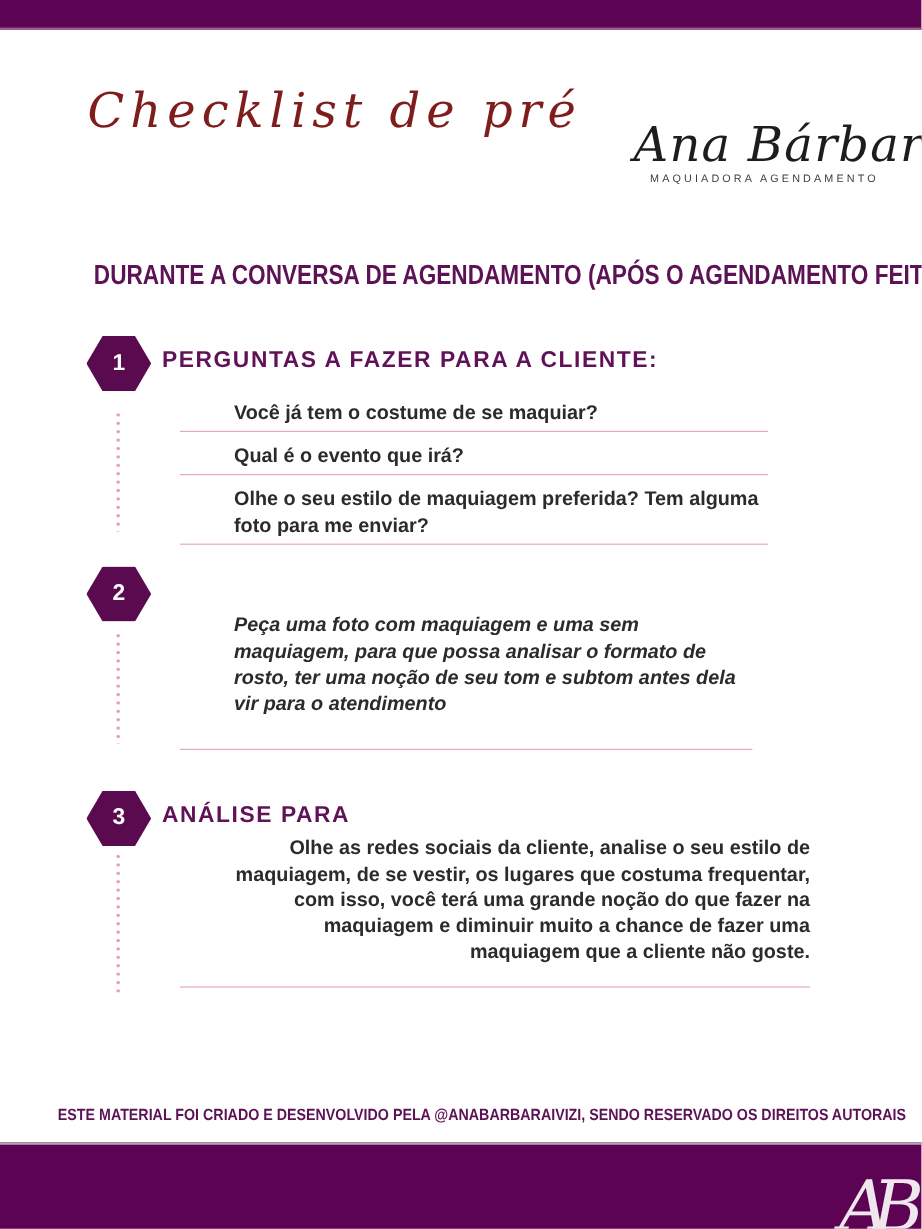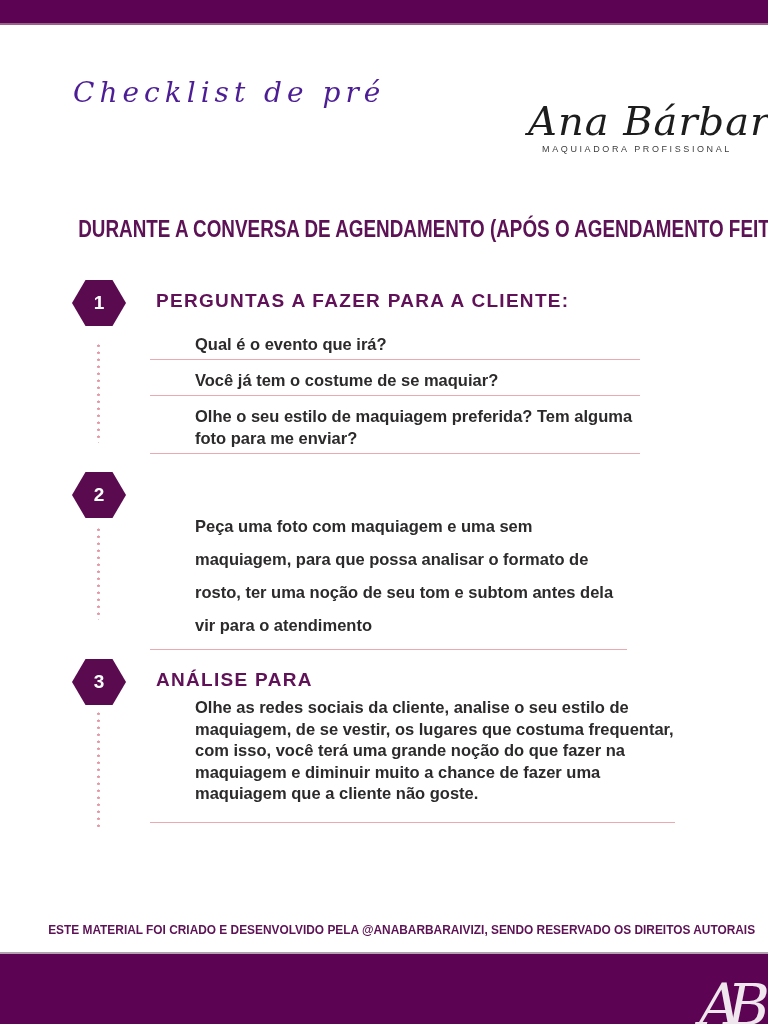--- a/index.html
+++ b/index.html
@@ -15,21 +15,21 @@
   .monogram{
     position:absolute;right:12px;bottom:-8px;
     font-family:"DejaVu Serif", serif;font-style:italic;font-weight:400;
     font-size:58px;color:#efe7ed;letter-spacing:-0.24em;line-height:1;
   }
 
   
   .title{
     position:absolute;left:73px;top:62px;
     font-family:"DejaVu Serif", serif;font-style:italic;font-weight:400;
-    font-size:28px;line-height:62px;letter-spacing:5px;color:#4c1d95;white-space:nowrap;
+    font-size:40px;line-height:62px;letter-spacing:5px;color:#7f1d1d;white-space:nowrap;
   }
 
   
   .logo{position:absolute;left:528px;top:100px;width:218px;text-align:center;}
   .logo-name{
     font-family:"DejaVu Serif", serif;font-style:italic;font-weight:400;
     font-size:40px;line-height:42px;color:#1d1d1d;letter-spacing:1px;white-space:nowrap;text-align:right;
   }
   .logo-tagline{
     font-size:9px;letter-spacing:2.6px;color:#3e3e3e;margin-top:2px;white-space:nowrap;
@@ -56,37 +56,37 @@
     position:absolute;left:97px;width:3px;
     background-image:radial-gradient(circle at 50% 40%, #e39aa6 1.1px, rgba(227,154,166,0) 1.6px);
     background-size:3px 7px;background-repeat:repeat-y;
   }
   .dots1{top:343px;height:100px;}
   .dots2{top:527px;height:93px;}
   .dots3{top:711px;height:120px;}
 
   
   .section-heading{
-    position:absolute;left:156px;font-weight:bold;font-size:19px;
+    position:absolute;left:135px;font-weight:bold;font-size:19px;
     letter-spacing:1.3px;color:#601158;white-space:nowrap;
   }
   .head1{top:290px;} .head2{top:482px;} .head3{top:669px;}
 
   
   .items{position:absolute;left:150px;}
   .items1{top:333px;width:490px;}
   .items2{top:510px;width:477px;}
   .items3{top:697px;width:525px;}
   .item{
     padding-left:45px;padding-bottom:4px;margin-bottom:9px;
     border-bottom:1px solid #e9aab1;
     font-weight:bold;font-size:16.5px;line-height:22px;color:#2c2a2a;
   }
-  .items2 .item{line-height:33px;padding-bottom:7px;margin-bottom:0;}
-  .items3 .item{line-height:21.5px;padding-bottom:17px;margin-bottom:0;}
+  .items2 .item{line-height:22px;padding-bottom:26px;margin-bottom:0;font-style:italic;}
+  .items3 .item{line-height:21.5px;padding-bottom:17px;margin-bottom:0;text-align:right;}
 
   
   .footer-note{position:absolute;top:920px;left:0;width:768px;text-align:center;}
   .footer-note span{
     display:inline-block;font-weight:bold;font-size:13.5px;color:#5c1255;
     transform:scaleX(0.88);transform-origin:center;white-space:nowrap;
   }
 </style>
 </head>
 <body>
@@ -94,33 +94,33 @@
 <div class="page">
 
   <div class="topbar"></div>
 
   <div class="title">
     <div>Checklist de pré</div>
   </div>
 
   <div class="logo">
     <div class="logo-name">Ana Bárbara</div>
-    <div class="logo-tagline">MAQUIADORA PROFISSIONAL</div>
+    <div class="logo-tagline">MAQUIADORA AGENDAMENTO</div>
   </div>
 
   <div class="subtitle">
     <span>DURANTE A CONVERSA DE AGENDAMENTO (APÓS O AGENDAMENTO FEITO)</span>
   </div>
 
   <div class="hex hex1">1</div>
   <div class="dots dots1"></div>
   <div class="section-heading head1">PERGUNTAS A FAZER PARA A CLIENTE:</div>
   <div class="items items1">
+    <div class="item">Você já tem o costume de se maquiar?</div>
     <div class="item">Qual é o evento que irá?</div>
-    <div class="item">Você já tem o costume de se maquiar?</div>
     <div class="item">Olhe o seu estilo de maquiagem preferida? Tem alguma foto para me enviar?</div>
   </div>
 
   <div class="hex hex2">2</div>
   <div class="dots dots2"></div>
   <div class="items items2">
     <div class="item">Peça uma foto com maquiagem e uma sem maquiagem, para que possa analisar o formato de rosto, ter uma noção de seu tom e subtom antes dela vir para o atendimento</div>
   </div>
 
   <div class="hex hex3">3</div>

